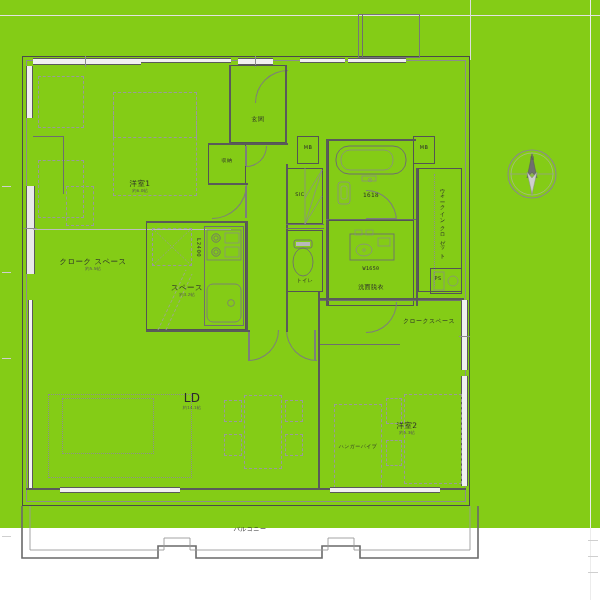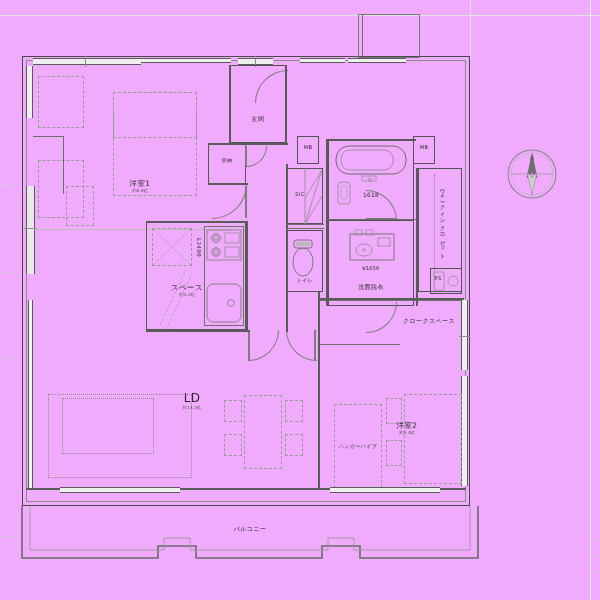--- a/index.html
+++ b/index.html
@@ -2,21 +2,21 @@
 <html><head>
 <meta charset="utf-8">
 <title>Floor Plan</title>
 <style>
   html,body{margin:0;padding:0;background:#ffffff;}
   body{
     font-family:"DejaVu Sans","Liberation Sans",sans-serif;
     width:600px;height:600px;overflow:hidden;
   }
   #plan{
-    position:relative;width:600px;height:600px;background:#f0abfc;
+    position:relative;width:600px;height:528px;background:#84cc16;
   }
   
   .abs{position:absolute;box-sizing:border-box;}
   .wall{position:absolute;background:#4a4a4a;}
   .wall-thin{position:absolute;background:#6e6e6e;}
   .hair{position:absolute;background:#c9c9c9;}
   .vhair{position:absolute;background:#cfcfcf;}
   .room{
     position:absolute;box-sizing:border-box;
     border:1.6px solid #545454;background:transparent;
@@ -125,20 +125,24 @@
     <span class="nm">洋室1</span>
     <span class="ar">約6.0帖</span>
   </div>
 
   <div class="dash" style="left:38px;top:160px;width:46px;height:58px;"></div>
   <div class="dash" style="left:66px;top:186px;width:28px;height:40px;"></div>
   <div class="wall-thin" style="left:63px;top:136px;width:1.2px;height:58px;"></div>
   <div class="wall-thin" style="left:33px;top:136px;width:31px;height:1.2px;"></div>
   <div class="hair" style="left:33px;top:229px;width:198px;height:1px;background:#bdbdbd;"></div>
 
+  <div class="lbl" style="left:38px;top:258px;width:110px;">
+    <span class="nm">クローク スペース</span>
+    <span class="ar">約5.5帖</span>
+  </div>
 
   <div class="room" style="left:230px;top:65px;width:56px;height:78px;"></div>
   <div class="lbl sm" style="left:230px;top:116px;width:56px;">
     <span class="nm">玄関</span>
   </div>
 
   <div class="leaf" style="left:285px;top:68px;width:2px;height:34px;"></div>
   <div class="arc arcq-tl" style="left:255px;top:70px;width:32px;height:32px;"></div>
 
   <div class="room" style="left:208px;top:144px;width:38px;height:40px;"></div>

